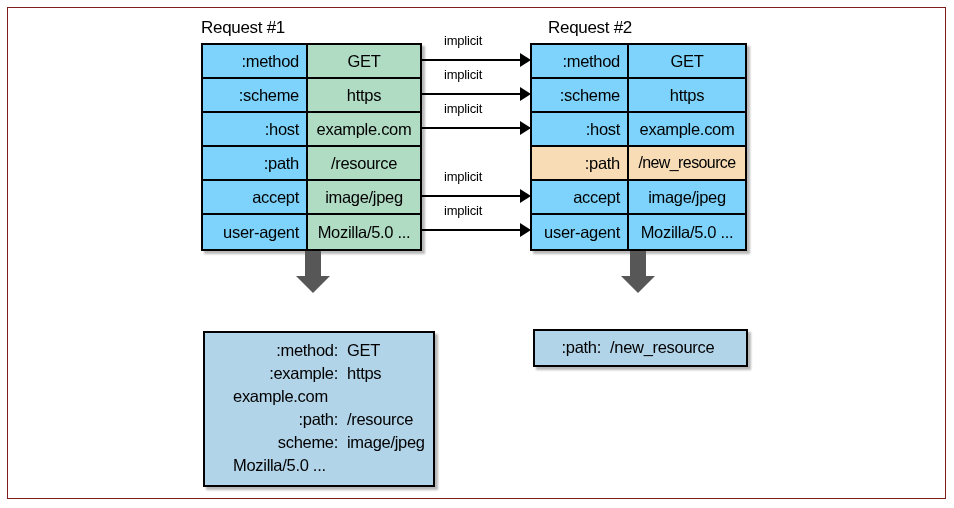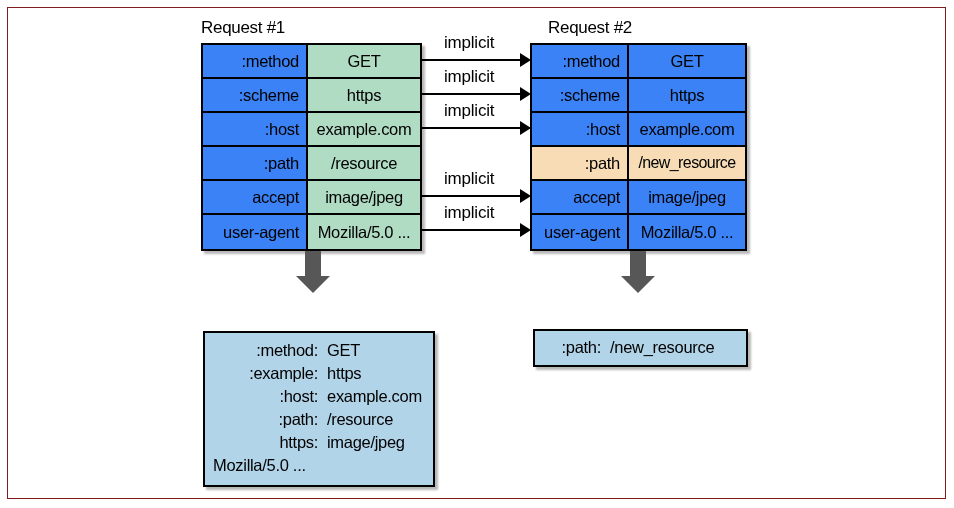--- a/index.html
+++ b/index.html
@@ -68,42 +68,42 @@
     padding-right: 7px;
     background: #bcbcbc;
     border-right: 2px solid #000;
   }
   .hval {
     justify-content: center;
     padding: 0 3px;
   }
 
   
-  .fill-gray   { background: #3b82f6; }
+  .fill-gray   { background: #7dd3fc; }
   .fill-green  { background: #b0dcc4; }
   .fill-orange { background: #f7dcb6; }
 
   
   #table1 { left: 193px; top: 35px; width: 221px; }
   #table1 .hkey { width: 105px; }
   #table1 .hval { width: 112px; }
 
   
   #table2 { left: 522px; top: 35px; width: 217px; }
   #table2 .hkey { width: 97px; }
   #table2 .hval { width: 116px; }
 
   
   #table2 .hval.overflow { font-size: 16px; letter-spacing: -0.6px; }
 
   
   .implicit-group { position: absolute; }
   .implicit-label {
     position: absolute;
-    font-size: 17px;
+    font-size: 13px;
     color: #000;
     white-space: nowrap;
     letter-spacing: -0.2px;
   }
   .arrow-line {
     position: absolute;
     height: 2px;
     background: #000;
   }
   .arrow-head {
@@ -129,21 +129,21 @@
     border-top: 17px solid #575757;
   }
 
   
   .frame {
     position: absolute;
     border: 2px solid #000;
     background: #b2d4e9;
     box-sizing: border-box;
     box-shadow: 3px 3px 2px rgba(0,0,0,0.28);
-    padding: 6px 12px 8px 8px;
+    padding: 6px 12px 8px 28px;
   }
   .frow {
     display: flex;
     align-items: baseline;
     font-size: 16.5px;
     color: #000;
     letter-spacing: -0.3px;
     line-height: 23px;
     white-space: nowrap;
   }
@@ -267,29 +267,28 @@
   <div class="frame" id="frame1">
     <div class="frow">
       <span class="fkey">:method:</span>
       <span class="fval">GET</span>
     </div>
     <div class="frow">
       <span class="fkey">:example:</span>
       <span class="fval">https</span>
     </div>
     <div class="frow">
-      <span class="fkey">:host:</span>
       <span class="fval">example.com</span>
     </div>
     <div class="frow">
       <span class="fkey">:path:</span>
       <span class="fval">/resource</span>
     </div>
     <div class="frow">
-      <span class="fkey">https:</span>
+      <span class="fkey">scheme:</span>
       <span class="fval">image/jpeg</span>
     </div>
     <div class="frow">
       <span class="fval">Mozilla/5.0 ...</span>
     </div>
   </div>
 
 
   <div class="frame" id="frame2">
     <div class="frow">

